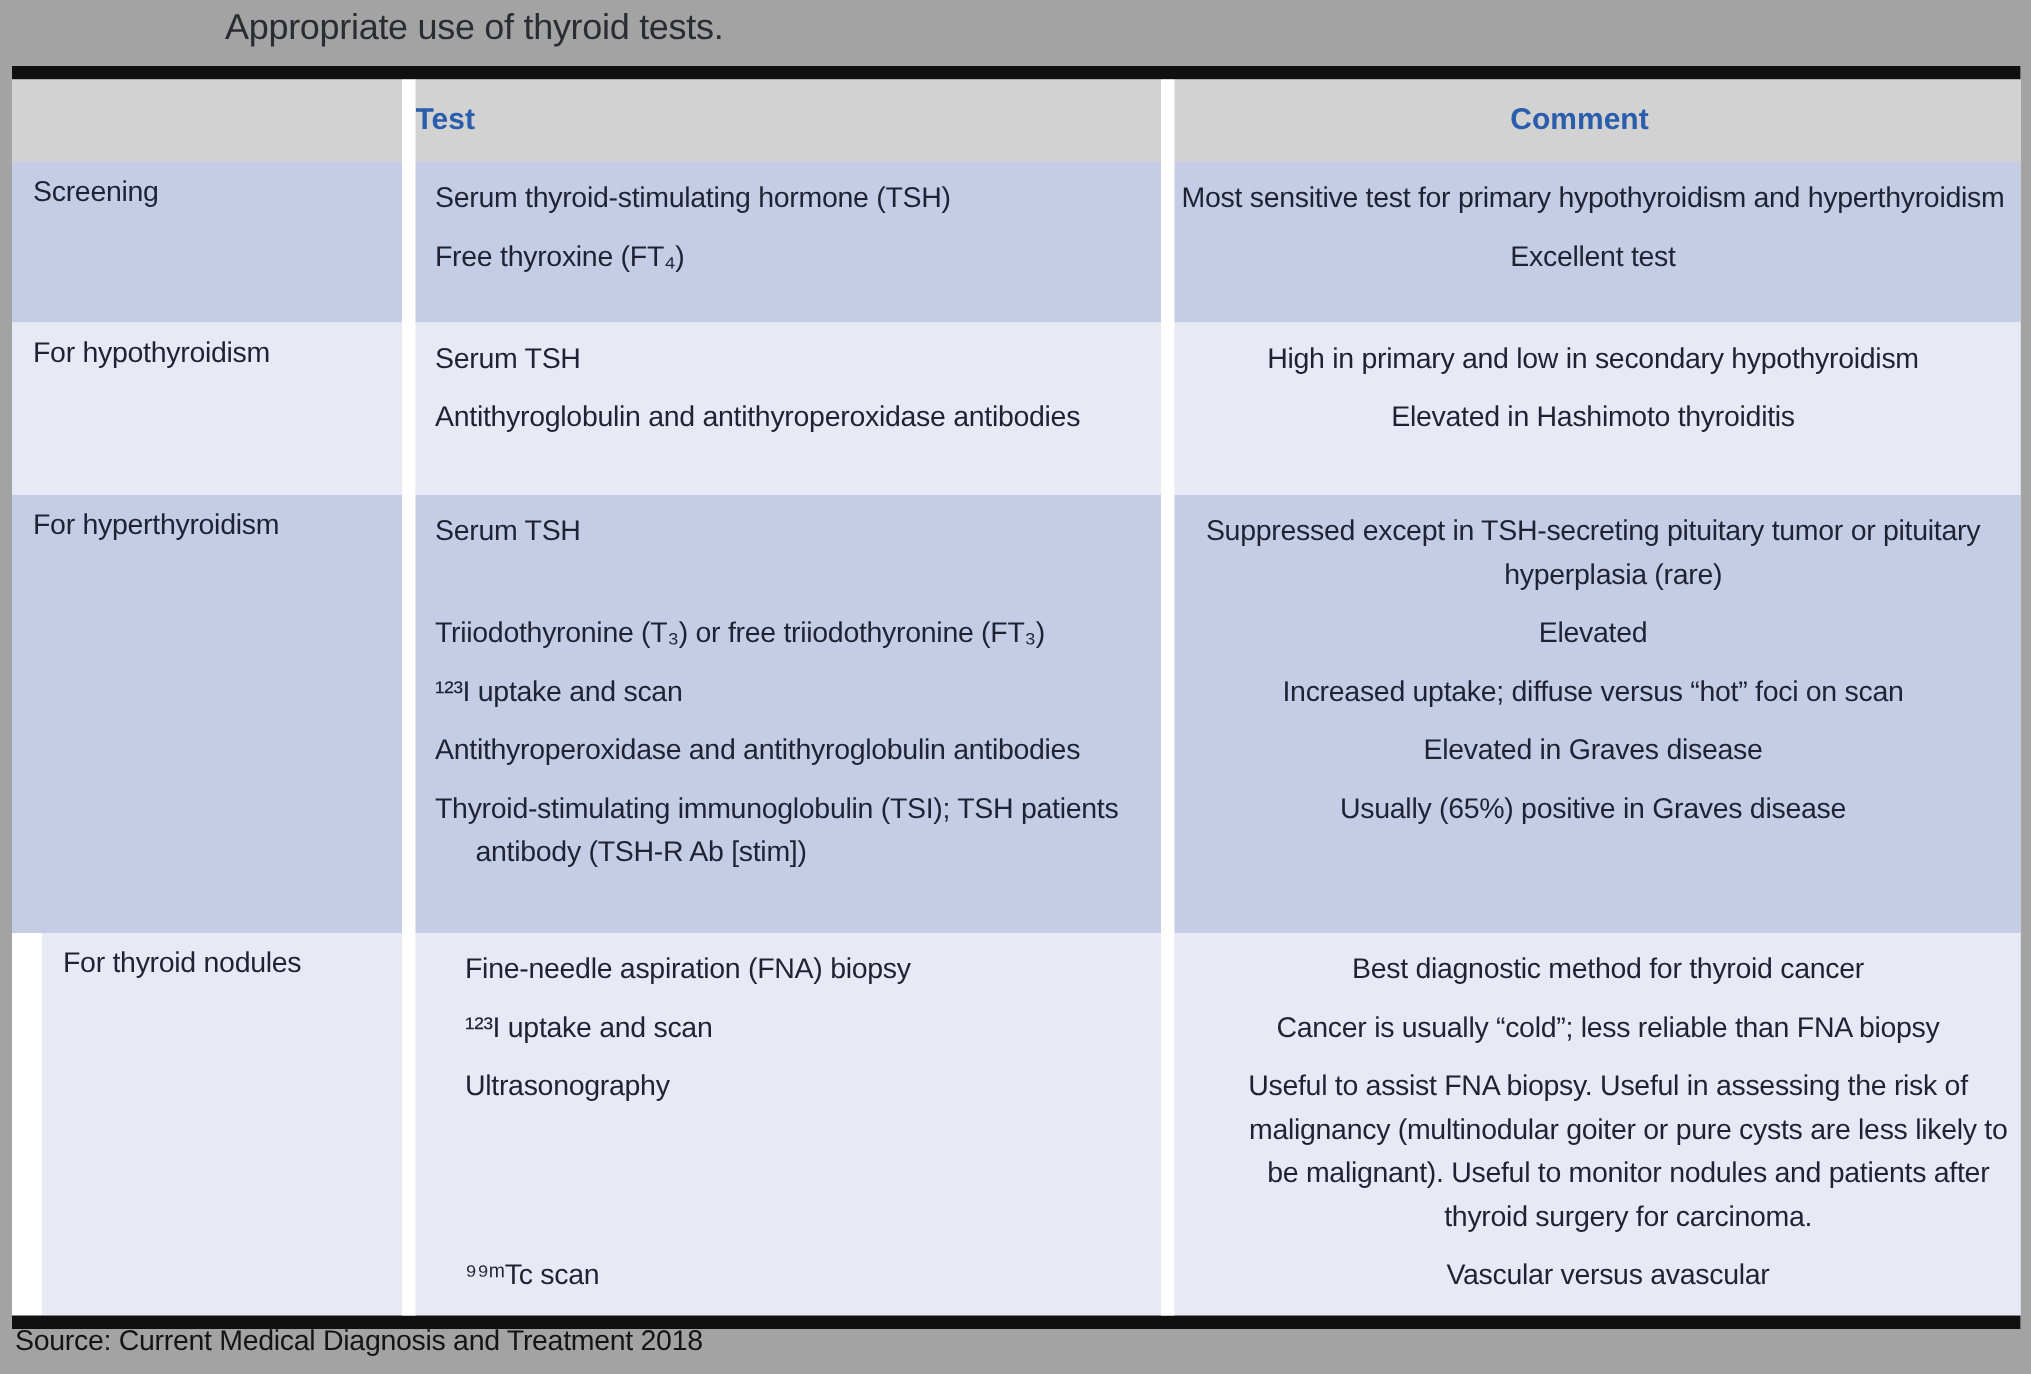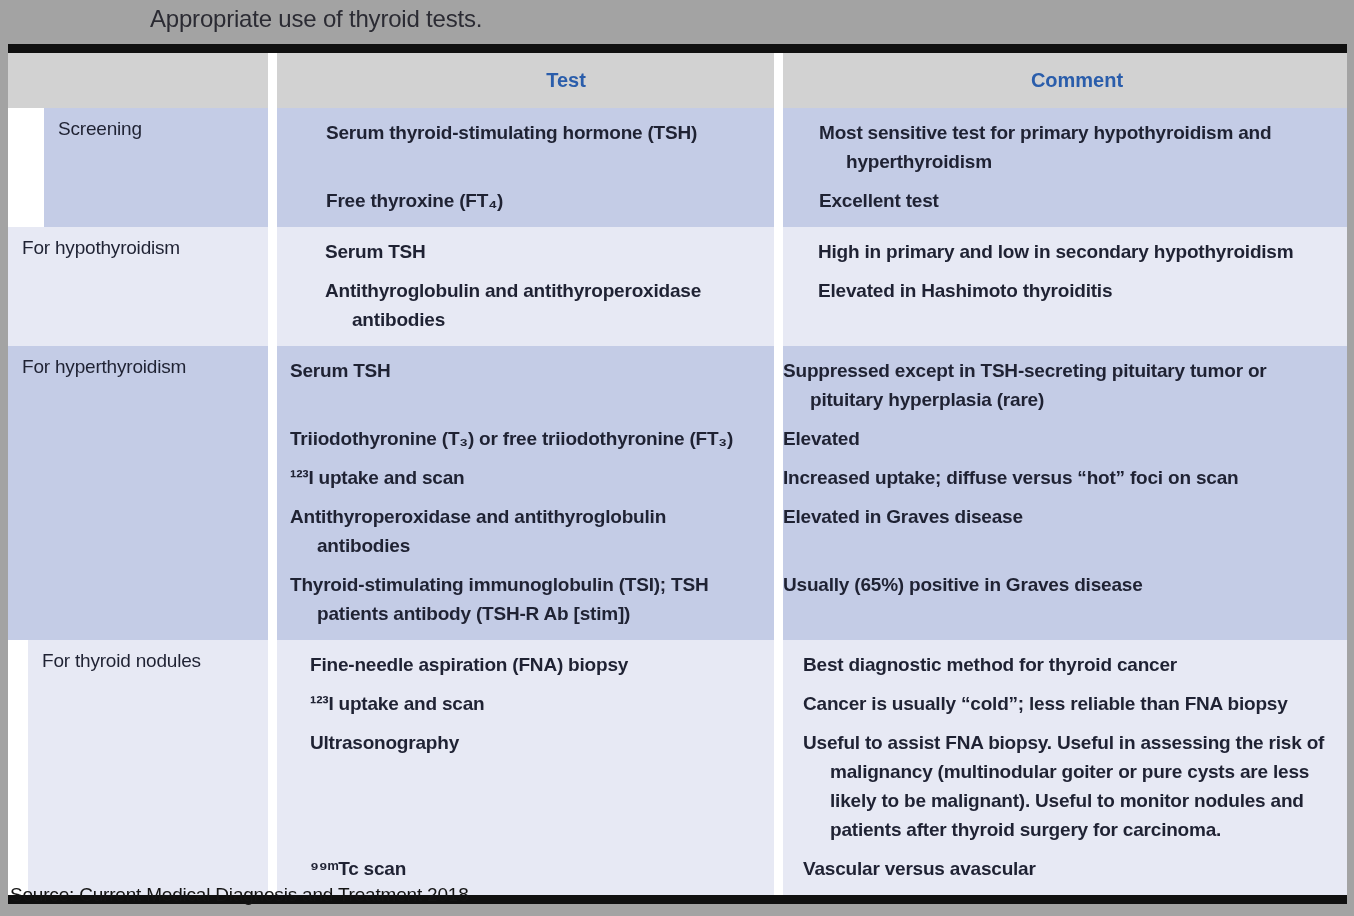--- a/index.html
+++ b/index.html
@@ -19,52 +19,51 @@
   .table-wrap{
     position:absolute;left:8px;top:44px;width:1339px;
     background:#ffffff;
   }
   .bar{height:9px;background:#101010;}
   .header-row{
     display:flex;align-items:center;height:55px;
     background:var(--header-bg,#d2d2d2);
   }
   .h-cat{width:269px;}
-  .h-test{width:482px;text-align:center;padding-left:48px;}
+  .h-test{width:482px;text-align:left;}
   .h-comment{flex:1;text-align:center;}
   .h-test,.h-comment{
     font-size:20px;font-weight:700;color:var(--header-text,#2a5dab);
   }
   .body-row{
     display:flex;box-sizing:border-box;
   }
   .rows>.body-row:nth-child(odd){background:var(--row-blue,#c4cce6);}
   .rows>.body-row:nth-child(even){background:var(--row-light,#e7e9f4);}
-  .rows>.body-row:nth-child(1){min-height:107px;margin-left:36px;}
-  .rows>.body-row:nth-child(2){min-height:115px;gap:35px;}
+  .rows>.body-row:nth-child(1){min-height:107px;}
+  .rows>.body-row:nth-child(2){min-height:115px;}
   .rows>.body-row:nth-child(3){min-height:292px;}
   .rows>.body-row:nth-child(4){min-height:246px;margin-left:20px;}
   .cat-cell{
     width:269px;box-sizing:border-box;
     padding:10px 8px 0 14px;
     font-size:19px;letter-spacing:-0.2px;
   }
   .entries{
     flex:1;display:flex;flex-direction:column;gap:10px;
     padding:10px 0 12px 0;
-    font-weight:bold;
   }
   .entry{display:flex;}
   .entry .test{
     width:506px;box-sizing:border-box;
     padding-left:13px;padding-right:22px;
   }
   .entry .comment{
     flex:1;box-sizing:border-box;
-    padding-right:6px;
+    padding-right:6px;text-align:center;
   }
   .entry p{
     margin:0;
     font-size:19px;line-height:29px;letter-spacing:-0.2px;
     padding-left:27px;text-indent:-27px;
   }
   .stripe{
     position:absolute;top:9px;bottom:9px;width:9px;
     background:#ffffff;
   }

